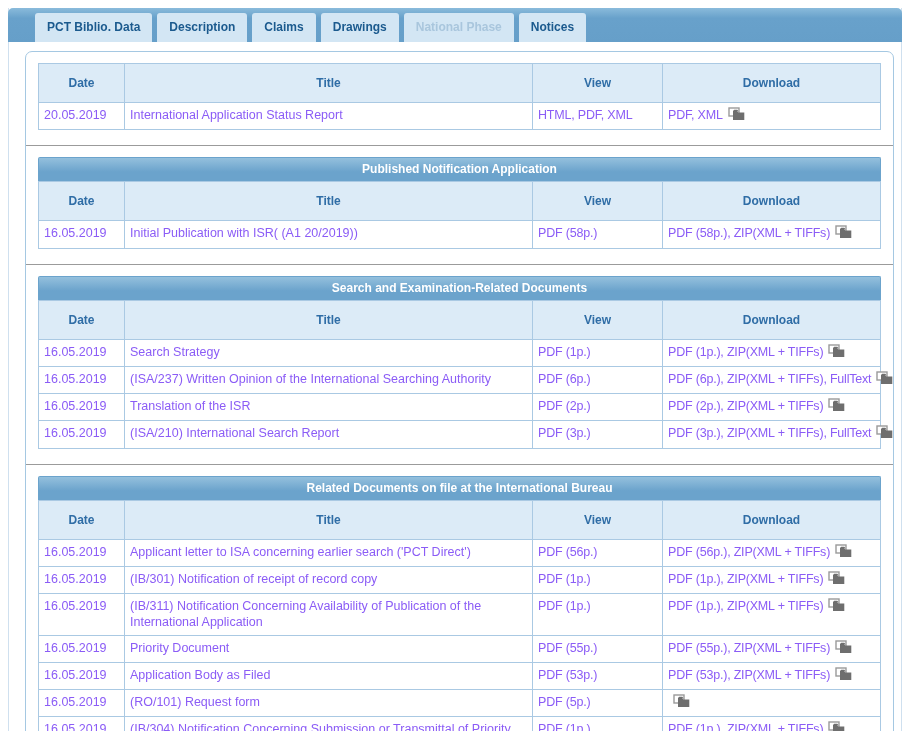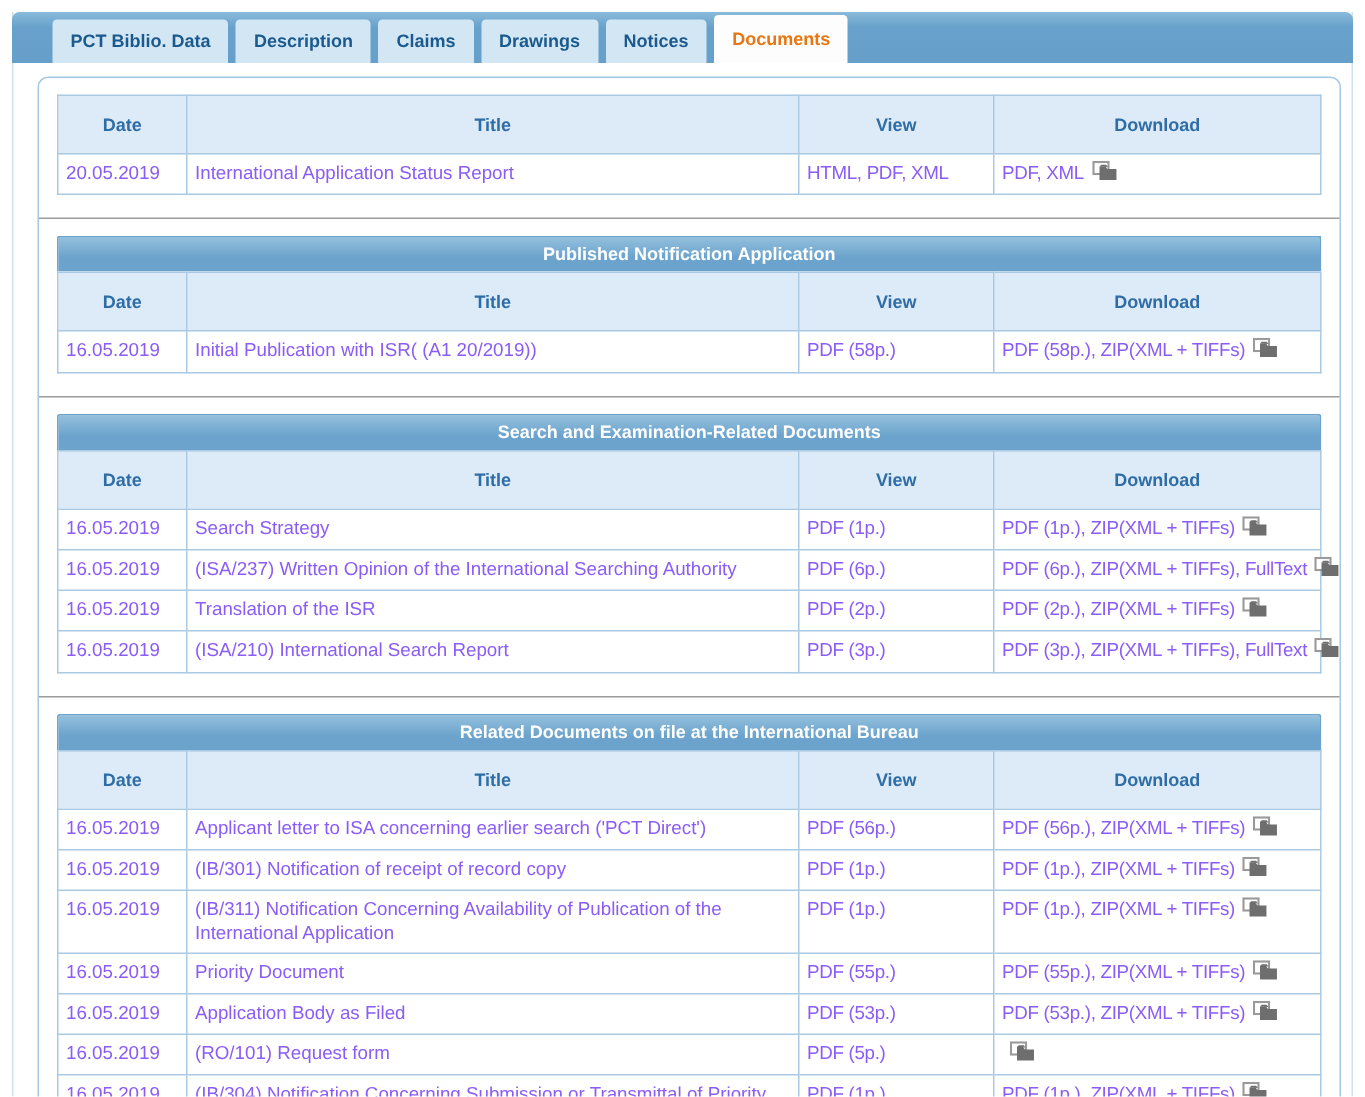--- a/index.html
+++ b/index.html
@@ -56,22 +56,22 @@
 </style>
 </head>
 <body>
 
 <div class="panel">
   <div class="tabbar" id="tabbar">
       <div class="tab"><span class="tab-label">PCT Biblio. Data</span></div>
       <div class="tab"><span class="tab-label">Description</span></div>
       <div class="tab"><span class="tab-label">Claims</span></div>
       <div class="tab"><span class="tab-label">Drawings</span></div>
+      <div class="tab disabled"><span class="tab-label">National Phase</span></div>
       <div class="tab"><span class="tab-label">Notices</span></div>
-      <div class="tab active"><span class="tab-label">Documents</span></div>
     </div>
   <div class="content" id="sections">
       <section class="section">
     <table class="doc-table">
       <colgroup>
             <col class="c-date">
             <col class="c-title">
             <col class="c-view">
             <col class="c-download">
           </colgroup>

